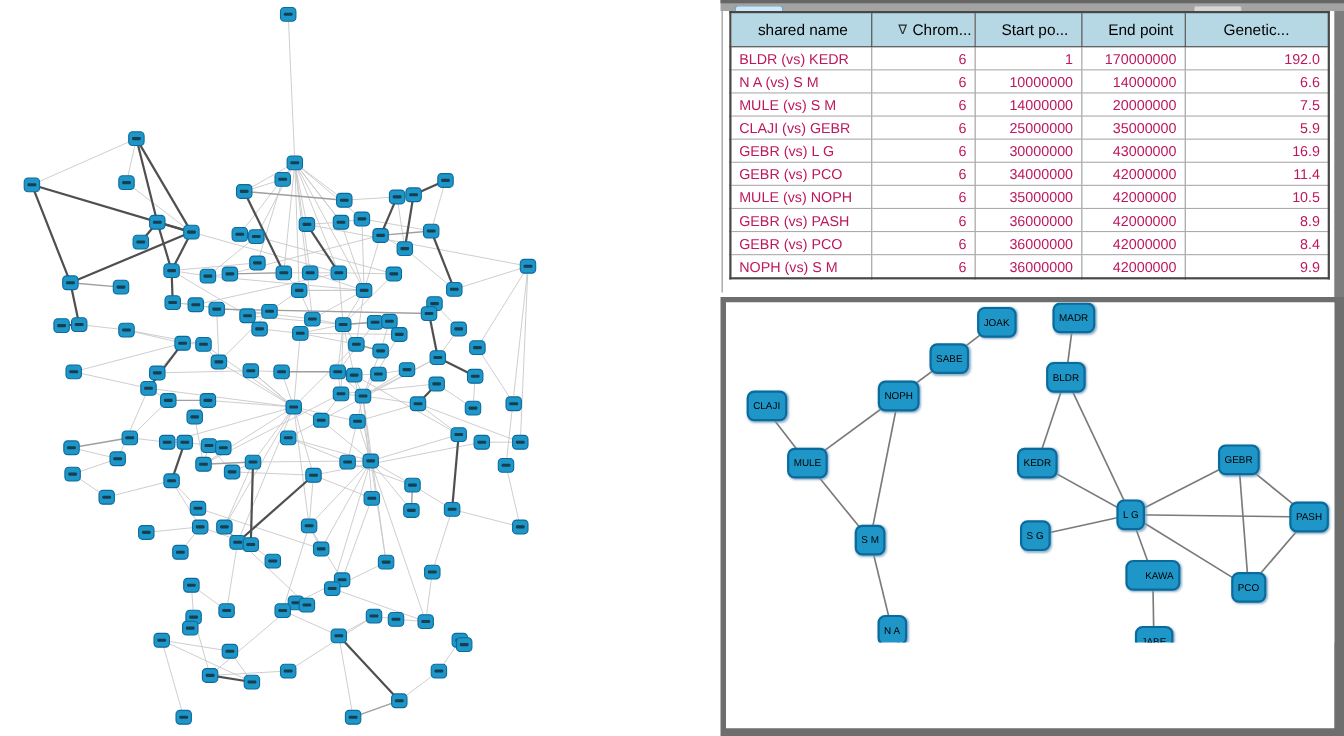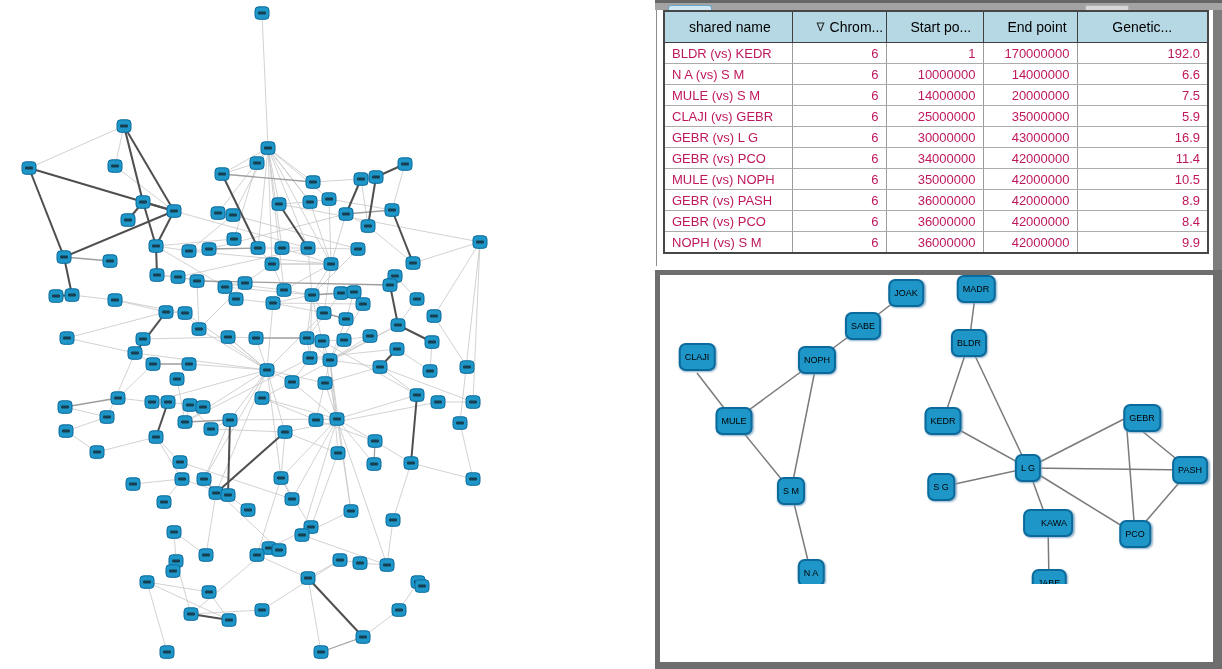--- a/index.html
+++ b/index.html
@@ -737,33 +737,33 @@
         </div>
         <div class="n2node" style="left: 316px; top: 14px;">
           <span>MADR</span>
         </div>
         <div class="n2node" style="left: 203px; top: 51px;">
           <span>SABE</span>
         </div>
         <div class="n2node" style="left: 157px; top: 85px;">
           <span>NOPH</span>
         </div>
-        <div class="n2node" style="left: 37px; top: 82px;">
+        <div class="n2node" style="left: 37px; top: 94px;">
           <span>CLAJI</span>
         </div>
         <div class="n2node" style="left: 309px; top: 68px;">
           <span>BLDR</span>
         </div>
         <div class="n2node" style="left: 74px; top: 146px;">
           <span>MULE</span>
         </div>
         <div class="n2node" style="left: 283px; top: 146px;">
           <span>KEDR</span>
         </div>
-        <div class="n2node" style="left: 466px; top: 143px; margin-left: 16px;">
+        <div class="n2node" style="left: 466px; top: 143px;">
           <span>GEBR</span>
         </div>
         <div class="n2node" style="left: 368px; top: 193px;">
           <span>L G</span>
         </div>
         <div class="n2node" style="left: 281px; top: 212px;">
           <span>S G</span>
         </div>
         <div class="n2node" style="left: 530px; top: 195px;">
           <span>PASH</span>

